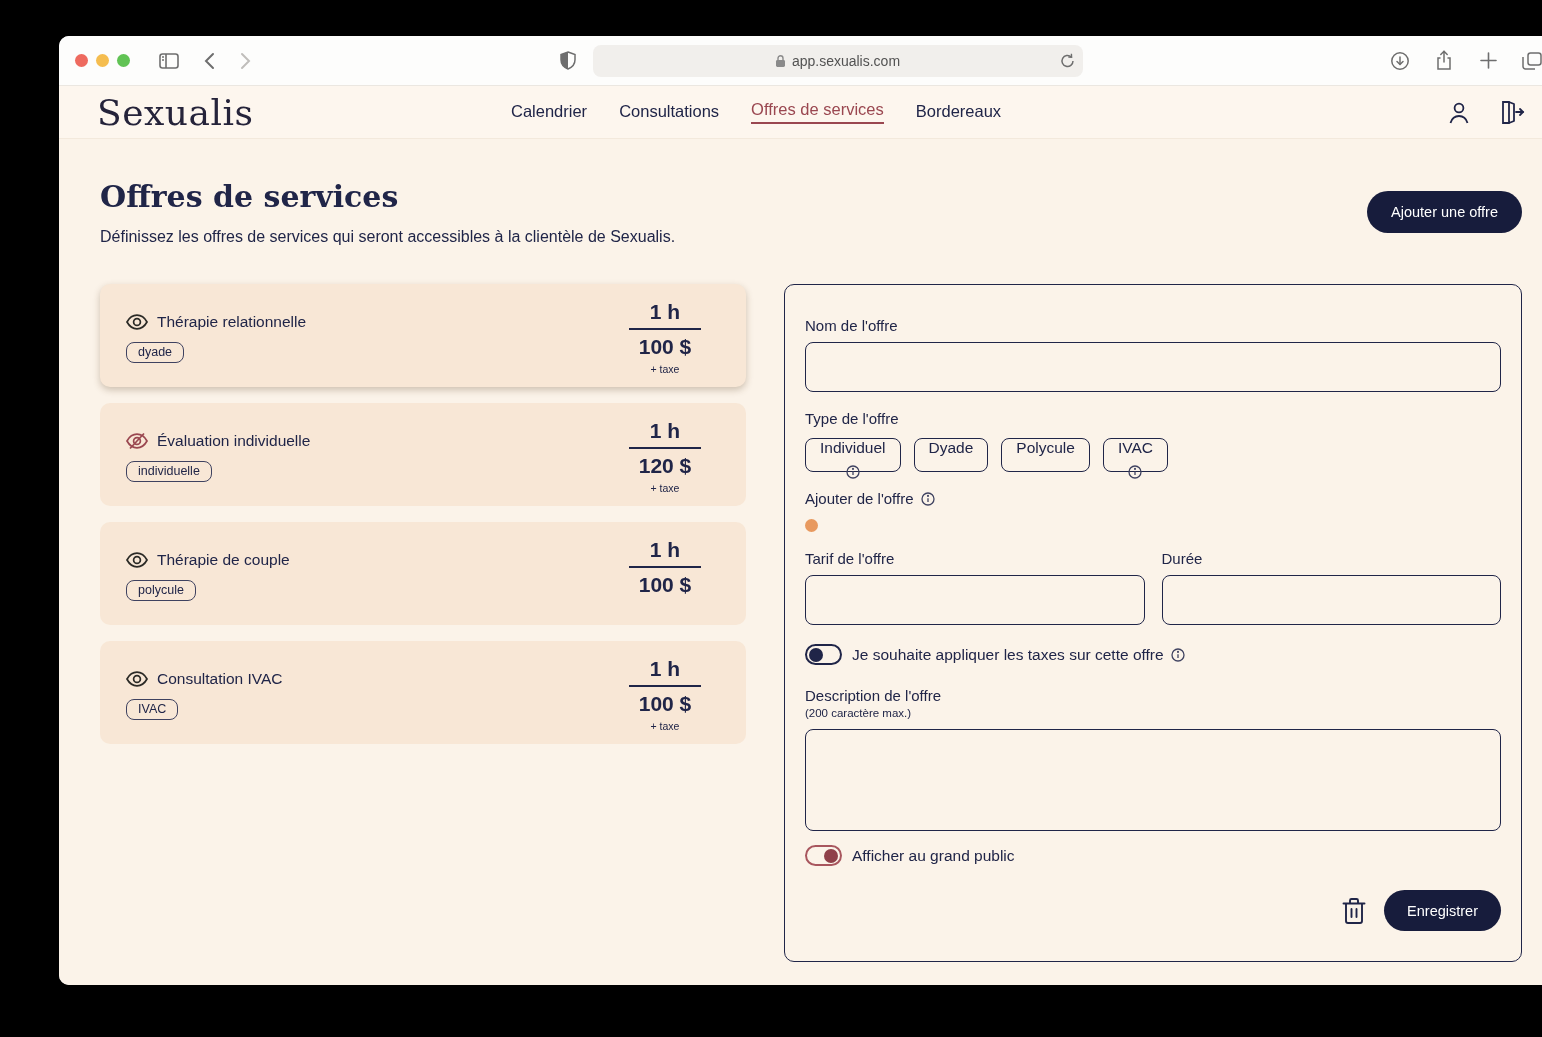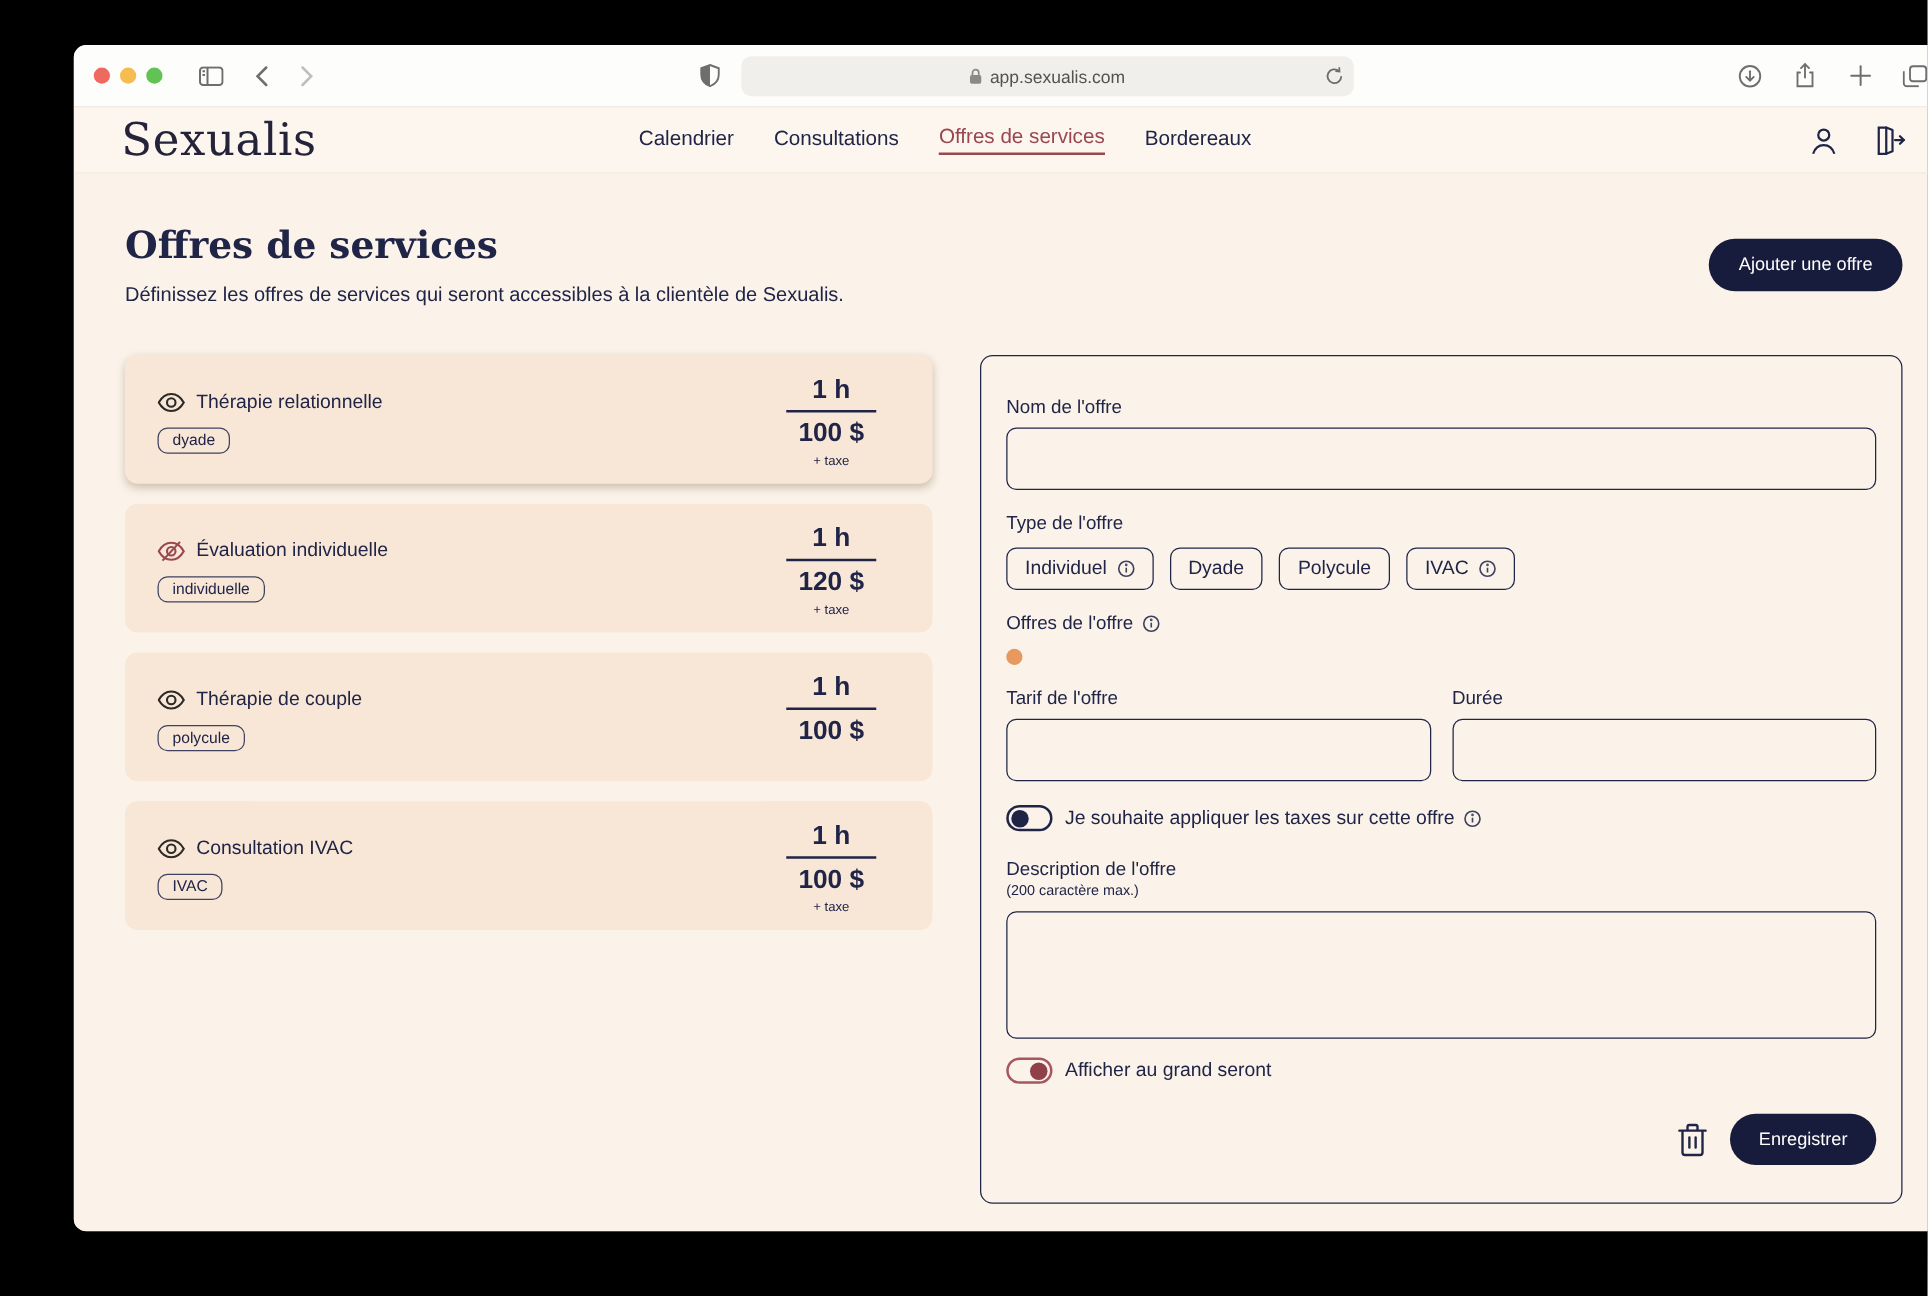--- a/index.html
+++ b/index.html
@@ -63,21 +63,21 @@
   .frac .tax { font-size:10.5px; color:#202548; margin-top:4px; height:12px; }
 
   
   .panel { flex:1; border:1.3px solid #202548; border-radius:10px; padding:32px 20px 30px; min-height:648px; }
   .flabel { font-size:15px; color:#202548; display:flex; align-items:center; gap:7px; }
   .finput { width:100%; height:50px; border:1.6px solid #202548; border-radius:8px; background:transparent;
             margin-top:8px; font-size:16px; color:#202548; padding:0 12px; font-family:inherit; }
   .type-row { display:flex; gap:13px; margin-top:11px; }
   .type-btn { display:flex; align-items:center; gap:8px; border:1.6px solid #202548; border-radius:8px;
               background:transparent; height:34px; padding:0 14px; font-size:15.5px; color:#202548;
-              font-family:inherit; cursor:pointer; }
+              font-family:inherit; cursor:pointer;flex-direction:column; }
   .sec { margin-top:18px; }
   .color-dot { width:13px; height:13px; border-radius:50%; margin-top:12px; }
   .two-col { display:flex; gap:17px; margin-top:18px; }
   .col { flex:1; }
   .toggle-row { display:flex; align-items:center; gap:10px; margin-top:19px; }
   .toggle { width:37px; height:21px; border-radius:11px; position:relative; cursor:pointer; flex:0 0 37px; }
   .toggle.navy { border:2px solid #202548; }
   .toggle.navy .knob { position:absolute; left:2px; top:1.5px; width:14px; height:14px; border-radius:50%; background:#202548; }
   .toggle.maroon { border:2px solid #a8565e; }
   .toggle.maroon .knob { position:absolute; right:2px; top:1.5px; width:14px; height:14px; border-radius:50%; background:#8f4049; }
@@ -332,21 +332,21 @@
                     <line x1="7" y1="6.2" x2="7" y2="10"></line>
                     <circle cx="7" cy="3.9" r="0.4" fill="currentColor"></circle>
                   </svg>
               </span>
             </button>
           </div>
         </div>
 
         <div class="sec">
           <label class="flabel">
-            <span>Offres de l'offre</span>
+            <span>Ajouter de l'offre</span>
             <span class="info-ic">
               <svg width="14" height="14" viewBox="0 0 14 14" fill="none" stroke="currentColor" stroke-width="1.3">
                   <circle cx="7" cy="7" r="6"></circle>
                   <line x1="7" y1="6.2" x2="7" y2="10"></line>
                   <circle cx="7" cy="3.9" r="0.4" fill="currentColor"></circle>
                 </svg>
             </span>
           </label>
           <div class="color-dot" style="background: rgb(232, 153, 95);"></div>
         </div>
@@ -381,21 +381,21 @@
         <div class="sec" style="margin-top:22px">
           <label class="flabel">Description de l'offre</label>
           <div class="hint">(200 caractère max.)</div>
           <textarea class="ftextarea" style=""></textarea>
         </div>
 
         <div class="toggle-row" style="margin-top:10px">
           <div class="toggle maroon">
               <div class="knob"></div>
             </div>
-          <span class="toggle-label">Afficher au grand seront</span>
+          <span class="toggle-label">Afficher au grand public</span>
         </div>
 
         <div class="actions">
           <button class="trash-btn">
             <span>
               <svg width="24" height="28" viewBox="0 0 24 28" fill="none" stroke="currentColor" stroke-width="1.9" stroke-linecap="round">
                 <path d="M4 7v17a2 2 0 0 0 2 2h12a2 2 0 0 0 2-2V7"></path>
                 <line x1="1.5" y1="6.5" x2="22.5" y2="6.5"></line>
                 <path d="M8 6V3.5A1.5 1.5 0 0 1 9.5 2h5A1.5 1.5 0 0 1 16 3.5V6"></path>
                 <line x1="9.5" y1="12" x2="9.5" y2="20"></line>

